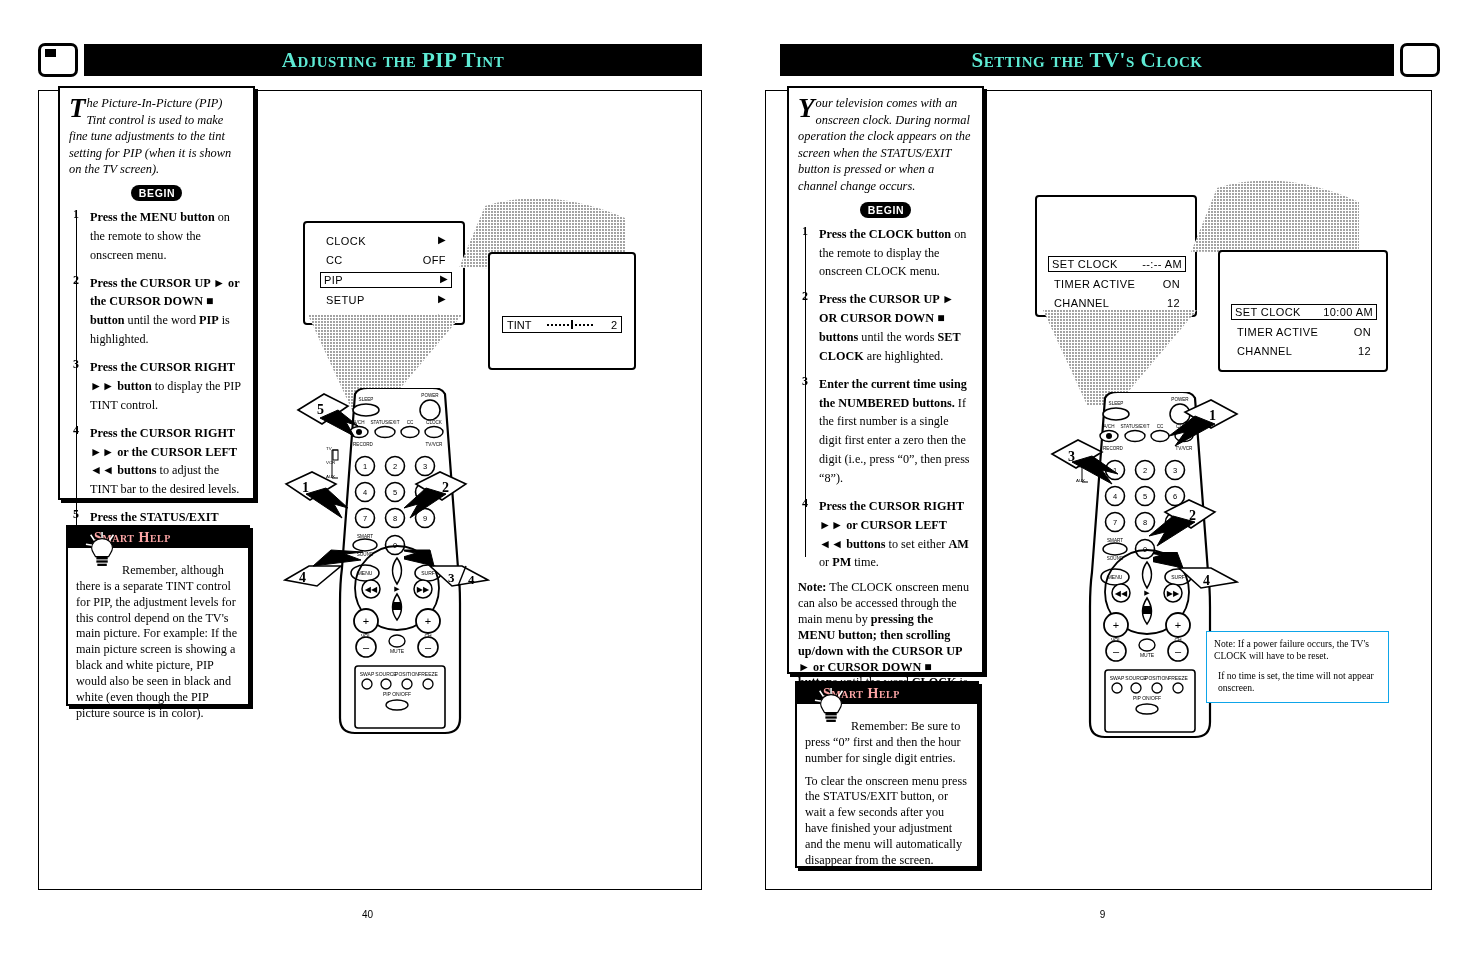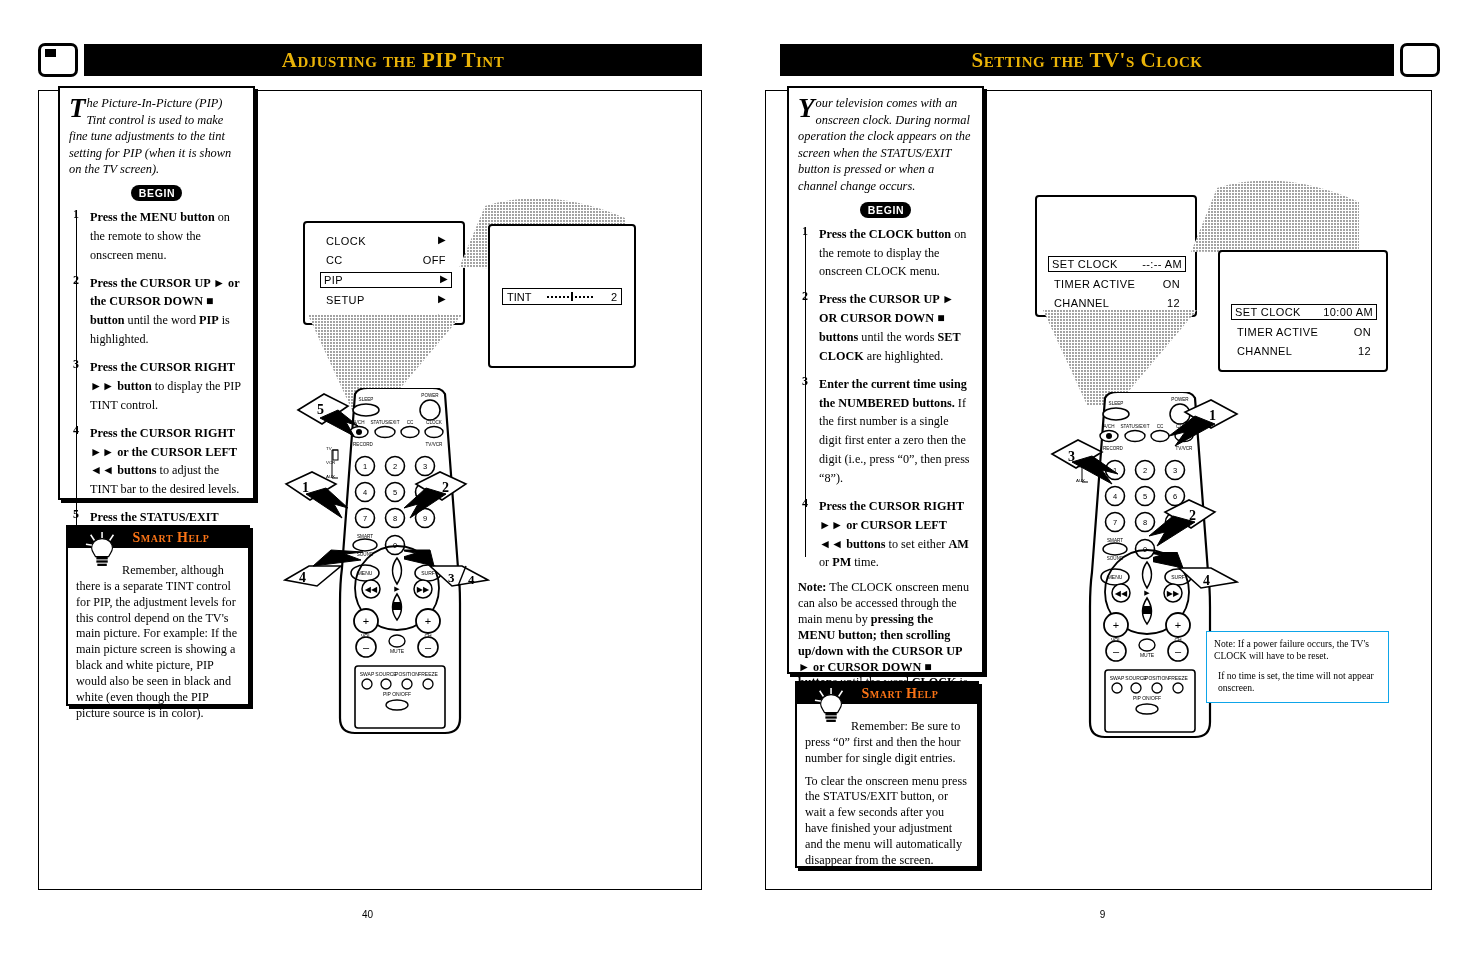--- a/index.html
+++ b/index.html
@@ -12,21 +12,21 @@
     color: #000;
     overflow: hidden;
     position: relative;
   }
   .spread { position: absolute; inset: 0; display: flex; }
   .page { position: relative; width: 735px; height: 954px; }
 
   
   .hdr { position: absolute; top: 44px; height: 32px; display: flex; align-items: stretch; }
   .hdr-bar {
-    background: #000; color: #eab308;
+    background: #000; color: #5eead4;
     display: flex; align-items: center; justify-content: center;
     letter-spacing: .5px;
   }
   .hdr-title {
     font-variant: small-caps;
     font-size: 21px; font-weight: bold;
     white-space: nowrap;
   }
   .tv-icon {
     width: 34px; height: 28px;
@@ -116,23 +116,23 @@
 
   
   .smarthelp {
     position: absolute;
     border: 2px solid #000;
     background: #fff;
     box-shadow: 3px 3px 0 #000;
     box-sizing: border-box;
   }
   .sh-bar {
-    background: #000; color: #f97316;
+    background: #000; color: #fca5a5;
     height: 21px; position: relative;
-    display: flex; align-items: center; justify-content: center;
+    display: flex; align-items: center; 
   }
   .sh-title {
     font-variant: small-caps; font-weight: bold;
     font-size: 14px; letter-spacing: .5px;
     padding-left: 26px;
   }
   .bulb {
     position: absolute; left: 16px; top: 4px;
     width: 38px; height: 36px;
   }
@@ -302,21 +302,21 @@
           <rect width="3" height="3" fill="#ffffff"></rect>
             <circle cx="1" cy="1" r="0.9" fill="#777"></circle>
         </pattern>
       </defs>
       <path d="M8 0 L162 0 L82 95 L52 95 Z" fill="url(#hatchL)" stroke="none"></path>
     </svg>
     <svg class="cone" style="left:455px; top:196px; width:180px; height:115px;" viewBox="0 0 180 115">
       <path d="M4 72 L30 10 Q95 -10 170 22 L170 98 Q88 70 4 72 Z" fill="url(#hatchL)"></path>
     </svg>
 
-    <div class="tvscreen" style="left:488px; top:224px; width:148px; height:144px;">
+    <div class="tvscreen" style="left:488px; top:252px; width:148px; height:118px;">
       <div class="tint-row" style="left:12px; top:62px; width:120px; height:17px;">
         <span>TINT</span>
         <span class="tint-bar"></span>
         <span>2</span>
       </div>
     </div>
 
     <svg class="remote" style="left:300px; top:388px; width:200px; height:350px;" viewBox="0 0 200 350">
       <g stroke="#000" fill="#fff">
         <path d="M55 6 Q58 0 68 0 L132 0 Q142 0 145 6 L158 180 Q160 195 160 215 L160 330 Q160 345 145 345 L55 345 Q40 345 40 330 L40 215 Q40 195 42 180 Z" stroke-width="2.2"></path>

